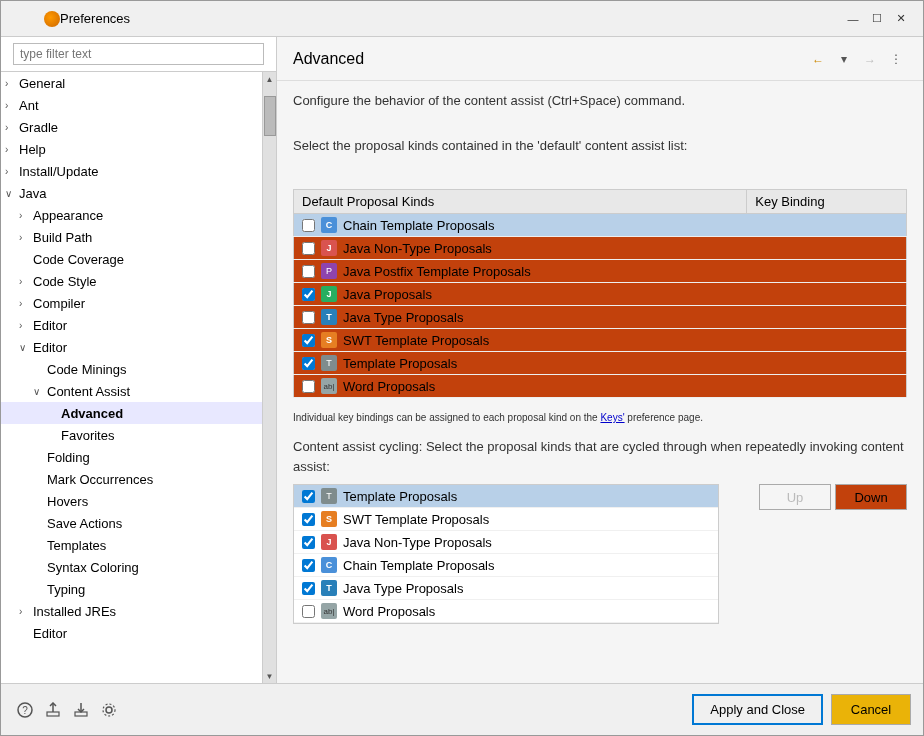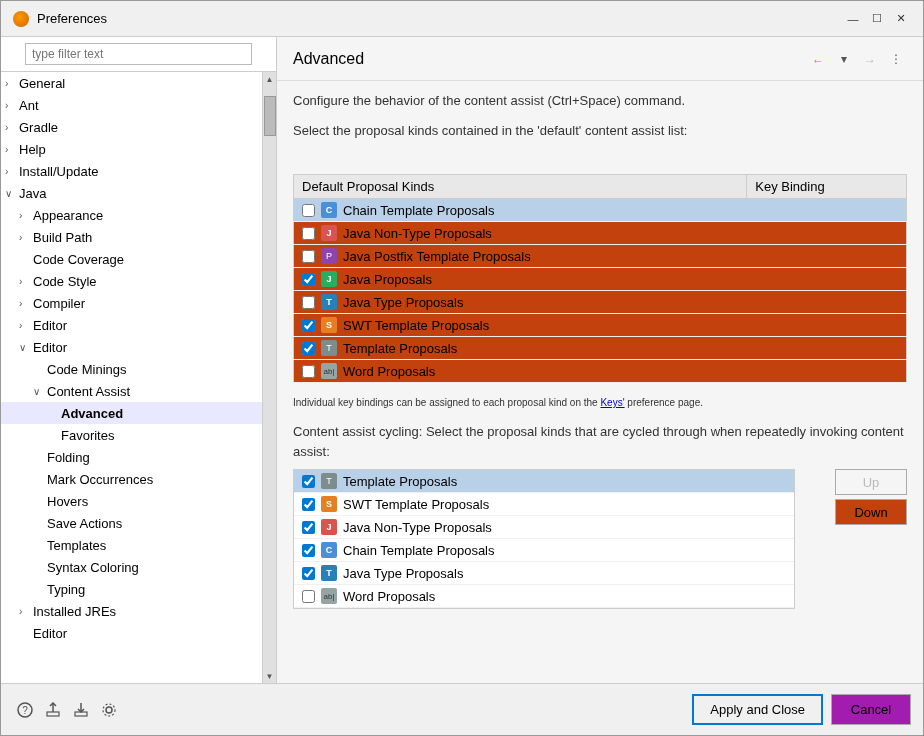--- a/index.html
+++ b/index.html
@@ -19,21 +19,21 @@
       padding: 8px 12px;
       display: flex;
       align-items: center;
       justify-content: space-between;
       border-bottom: 1px solid #ccc;
       height: 36px;
     }
     
     .title-bar-left {
       display: flex;
-      gap: 8px;
+      margin-left: 31px;
     }
     
     .app-icon {
       width: 16px;
       height: 16px;
       background: radial-gradient(circle at 40% 40%, #f90, #c60);
       border-radius: 50%;
     }
     
     .title-text {
@@ -71,21 +71,21 @@
       width: 276px;
       min-width: 276px;
       background: white;
       border-right: 1px solid #ccc;
       display: flex;
       flex-direction: column;
       overflow: hidden;
     }
     
     .search-box {
-      padding: 6px 24px;
+      padding: 6px 12px;
       border-bottom: 1px solid #ccc;
       text-decoration: underline;
     }
     
     .search-input {
       width: 100%;
       padding: 3px 6px;
       border: 1px solid #bbb;
       font-size: 12px;
       color: #999;
@@ -171,21 +171,21 @@
     .toolbar-btn.disabled { color: #bbb; cursor: default; }
     
     .panel-body {
       flex: 1;
       overflow-y: auto;
       padding: 12px 16px;
     }
     
     .section-desc {
       font-size: 13px;
-      margin-bottom: 15px;
+      margin-bottom: 30px;
       color: #333;
     }
     
     .section-label {
       font-size: 13px;
       margin-bottom: 8px;
       color: #333;
     }
     
     
@@ -290,21 +290,21 @@
       gap: 6px;
       padding: 3px 8px;
       font-size: 13px;
       border-bottom: 1px solid #f0f0f0;
     }
     
     .cycling-list-item.selected-row { background: #b8d0e8; }
     
     .cycling-buttons {
       display: flex;
-      flex-direction: column;
+      flex-direction: row;
       gap: 4px;
       margin-left: 32px;
     }
     
     .cycle-btn {
       width: 72px;
       height: 26px;
       background: #c2410c;
       border: 1px solid #aaa;
       cursor: pointer;
@@ -352,21 +352,21 @@
       padding: 6px 16px;
       background: #f0f0f0;
       border: 2px solid #0078d4;
       cursor: pointer;
       font-size: 13px;
       min-width: 120px;
     }
     
     .btn-default {
       padding: 6px 16px;
-      background: #a21caf;
+      background: #eab308;
       border: 1px solid #aaa;
       cursor: pointer;
       font-size: 13px;
       min-width: 80px;
     }
     
     
     .tree-container::-webkit-scrollbar,
     .panel-body::-webkit-scrollbar { width: 8px; }
     .tree-container::-webkit-scrollbar-track,

